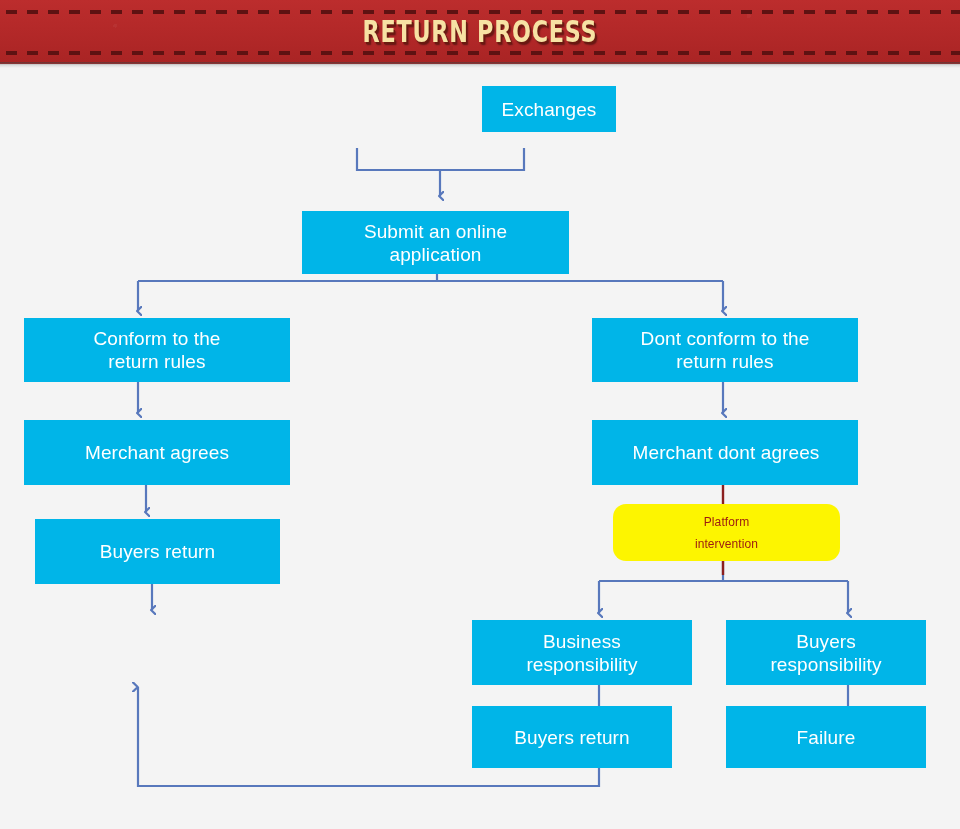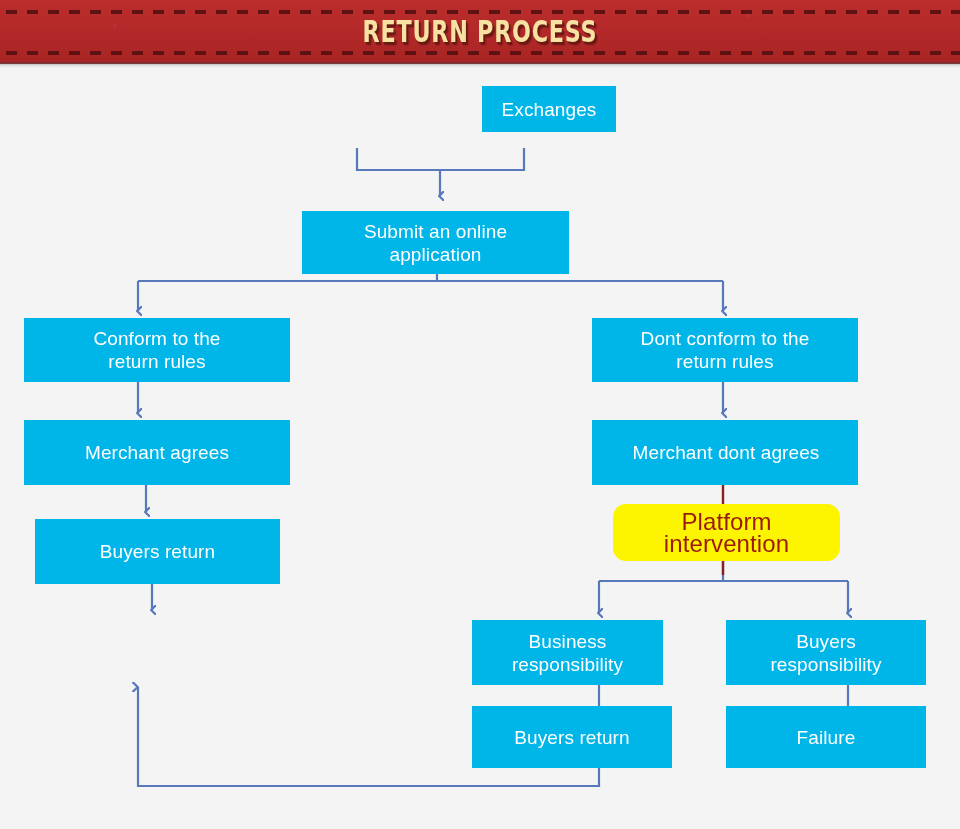--- a/index.html
+++ b/index.html
@@ -113,21 +113,21 @@
     font-size: 19px;
     line-height: 23px;
     padding: 2px 6px;
     white-space: pre-line;
     letter-spacing: 0.1px;
   }
   .node.accent {
     background: #fdf500;
     color: #9b1a10;
     border-radius: 13px;
-    font-size: 24px;
+    font-size: 12px;
     line-height: 22px;
   }
 </style>
 </head>
 <body>
 
 <div id="page">
 
   <div class="banner">
     <div class="banner-stitch top"></div>
@@ -206,21 +206,21 @@
     <div class="node" style="left:24px; top:420px; width:266px; height:65px;">Merchant agrees</div>
 
     <div class="node" style="left:592px; top:420px; width:266px; height:65px;padding-left:8px;">Merchant dont agrees</div>
 
     <div class="node" style="left:35px; top:519px; width:245px; height:65px;">Buyers return</div>
 
     <div class="node accent" style="left:613px; top:504px; width:227px; height:57px;">Platform
 intervention</div>
 
 
-    <div class="node" style="left:472px; top:620px; width:191px; height:65px;">Business
+    <div class="node" style="left:472px; top:620px; width:220px; height:65px;">Business
 responsibility</div>
 
     <div class="node" style="left:726px; top:620px; width:200px; height:65px;">Buyers
 responsibility</div>
 
     <div class="node" style="left:472px; top:706px; width:200px; height:62px;">Buyers return</div>
 
     <div class="node" style="left:726px; top:706px; width:200px; height:62px;">Failure</div>
 
   </div>

